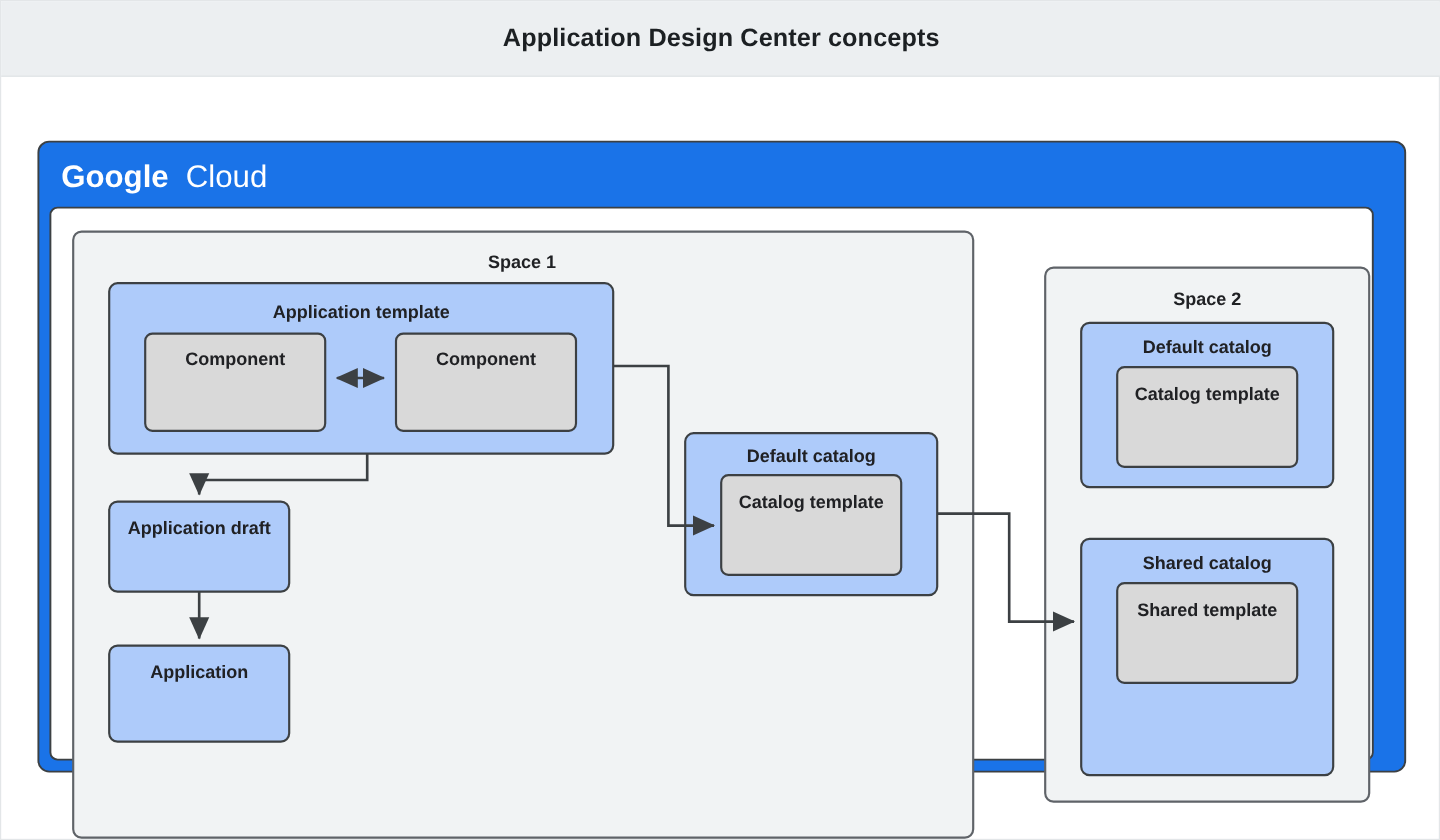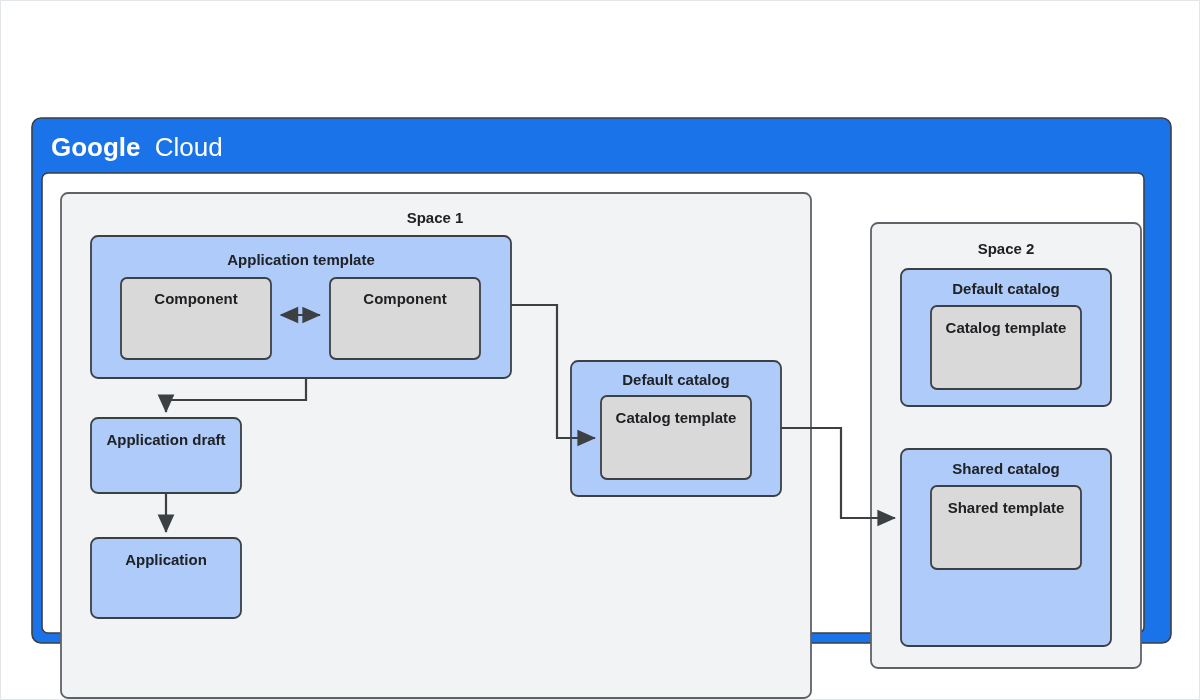--- a/index.html
+++ b/index.html
@@ -71,20 +71,23 @@
     stroke-width: 2.2;
     stroke-linejoin: miter;
     stroke-linecap: butt;
   }
 </style>
 </head>
 <body>
 
 <div id="page">
 
+  <div id="title-bar">
+    <div id="title-text">Application Design Center concepts</div>
+  </div>
 
   <div id="diagram-wrap">
     <svg id="diagram" width="1200" height="637" viewBox="0 0 1200 637" xmlns="http://www.w3.org/2000/svg">
 
       <defs>
         <marker id="arrowEnd" markerWidth="9" markerHeight="9" refX="8" refY="4.5" orient="auto" markerUnits="strokeWidth">
           <path d="M0,0.7 L8.4,4.5 L0,8.3 z" fill="#3c4043"></path>
         </marker>
         <marker id="arrowStart" markerWidth="9" markerHeight="9" refX="0.6" refY="4.5" orient="auto" markerUnits="strokeWidth">
           <path d="M8.4,0.7 L0,4.5 L8.4,8.3 z" fill="#3c4043"></path>

